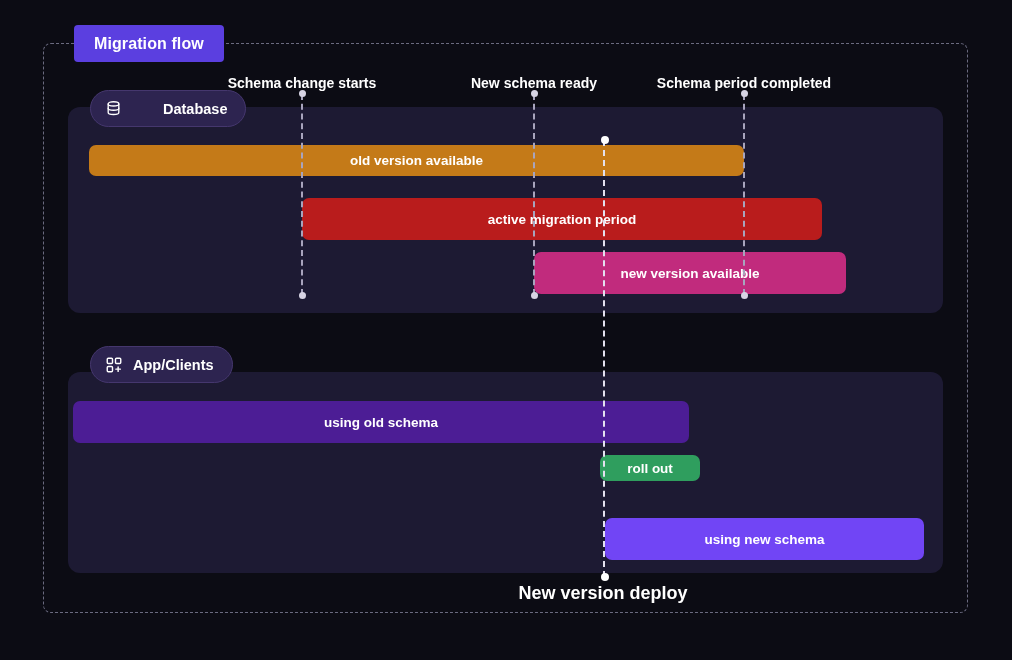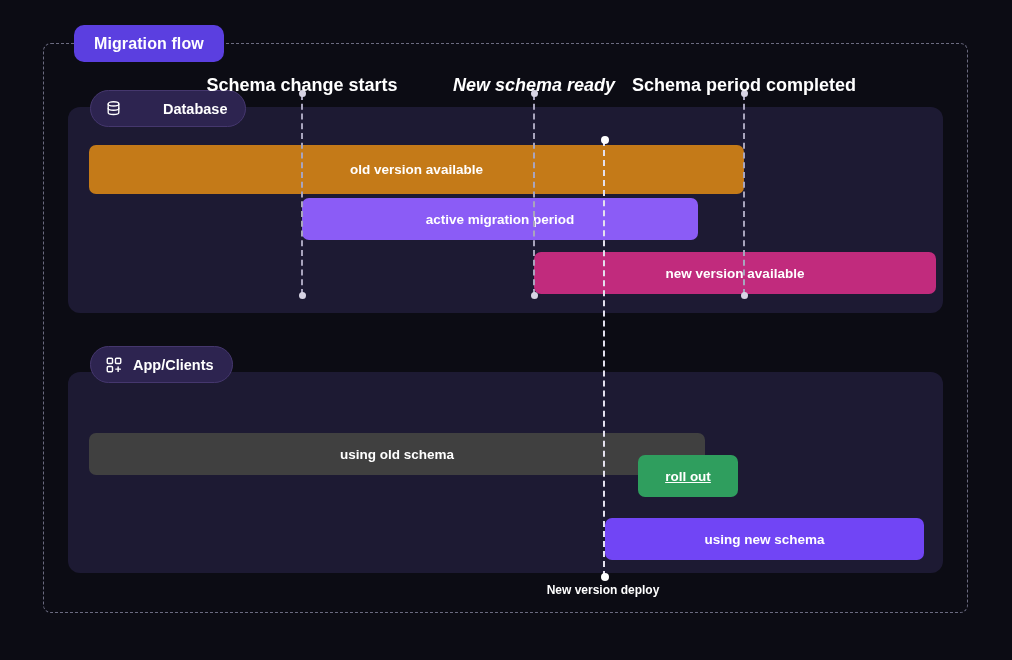--- a/index.html
+++ b/index.html
@@ -26,21 +26,21 @@
   }
 
   
   .flow-badge {
     position: absolute;
     left: 74px; top: 25px;
     height: 37px;
     padding: 0 20px;
     display: flex; align-items: center; justify-content: center;
     background: #5b3fe0;
-    border-radius: 10px;
+    border-radius: 4px;
     color: #ffffff;
     font-size: 16px; font-weight: 700;
     letter-spacing: .1px;
     z-index: 8;
   }
 
   
   .panel {
     position: absolute;
     left: 68px;
@@ -82,21 +82,21 @@
     border-radius: 50%;
     background: #d7d4e4;
   }
   .marker .dot.top { top: -4px; }
   .marker .dot.bot { bottom: -4px; }
   .marker-label {
     position: absolute;
     transform: translateX(-50%);
     white-space: nowrap;
     color: #ffffff;
-    font-size: 18px; font-weight: 700;
+    font-size: 14px; font-weight: 700;
     z-index: 10;
   }
 
   
   .deploy-line {
     position: absolute;
     left: 603px; top: 140px;
     width: 0; height: 437px;
     border-left: 2px dashed #e4e1ef;
     z-index: 6;
@@ -107,21 +107,21 @@
     background: #ffffff;
   }
   .deploy-line .dot.top { top: -4px; }
   .deploy-line .dot.bot { bottom: -4px; }
   .deploy-label {
     position: absolute;
     left: 603px; top: 583px;
     transform: translateX(-50%);
     white-space: nowrap;
     color: #ffffff;
-    font-size: 12px; font-weight: 700;
+    font-size: 18px; font-weight: 700;
     z-index: 10;
   }
 
   
   .bar {
     position: absolute;
     display: flex; align-items: center; justify-content: center;
     border-radius: 7px;
     color: #ffffff;
     font-size: 13.5px; font-weight: 700;
@@ -164,46 +164,46 @@
     </span>
     <span>App/Clients</span>
   </div>
 
   <div class="marker-label" style="left:302px; top:75px;">Schema change starts</div>
   <div class="marker" style="left:301px; top:94px; height:201px;">
     <span class="dot top"></span>
     <span class="dot bot"></span>
   </div>
 
-  <div class="marker-label" style="left:534px; top:75px;font-style:italic;">New schema ready</div>
+  <div class="marker-label" style="left:534px; top:75px;">New schema ready</div>
   <div class="marker" style="left:533px; top:94px; height:201px;">
     <span class="dot top"></span>
     <span class="dot bot"></span>
   </div>
 
   <div class="marker-label" style="left:744px; top:75px;">Schema period completed</div>
   <div class="marker" style="left:743px; top:94px; height:201px;">
     <span class="dot top"></span>
     <span class="dot bot"></span>
   </div>
 
-  <div class="bar" style="left:89px;  top:145px; width:655px; height:49px; background:#c47a18;">
+  <div class="bar" style="left:89px;  top:145px; width:655px; height:31px; background:#c47a18;">
     <span class="lbl">old version available</span>
   </div>
-  <div class="bar" style="left:302px; top:198px; width:396px; height:42px; background:#8b5cf6;">
+  <div class="bar" style="left:302px; top:198px; width:520px; height:42px; background:#b91c1c;">
     <span class="lbl">active migration period</span>
   </div>
-  <div class="bar" style="left:534px; top:252px; width:402px; height:42px; background:#c12b7d;">
+  <div class="bar" style="left:534px; top:252px; width:312px; height:42px; background:#c12b7d;">
     <span class="lbl">new version available</span>
   </div>
 
-  <div class="bar" style="left:89px;  top:401px; width:616px; height:42px; background:#404040;margin-top:32px;">
+  <div class="bar" style="left:73px;  top:401px; width:616px; height:42px; background:#4c1d95;">
     <span class="lbl">using old schema</span>
   </div>
-  <div class="bar" style="left:638px; top:455px; width:100px; height:42px; background:#2f9e5e;text-decoration:underline;">
+  <div class="bar" style="left:600px; top:455px; width:100px; height:26px; background:#2f9e5e;">
     <span class="lbl">roll out</span>
   </div>
   <div class="bar" style="left:605px; top:509px; width:319px; height:42px; background:#7145f5;margin-top:9px;">
     <span class="lbl">using new schema</span>
   </div>
 
   <div class="deploy-line">
     <span class="dot top"></span>
     <span class="dot bot"></span>
   </div>

